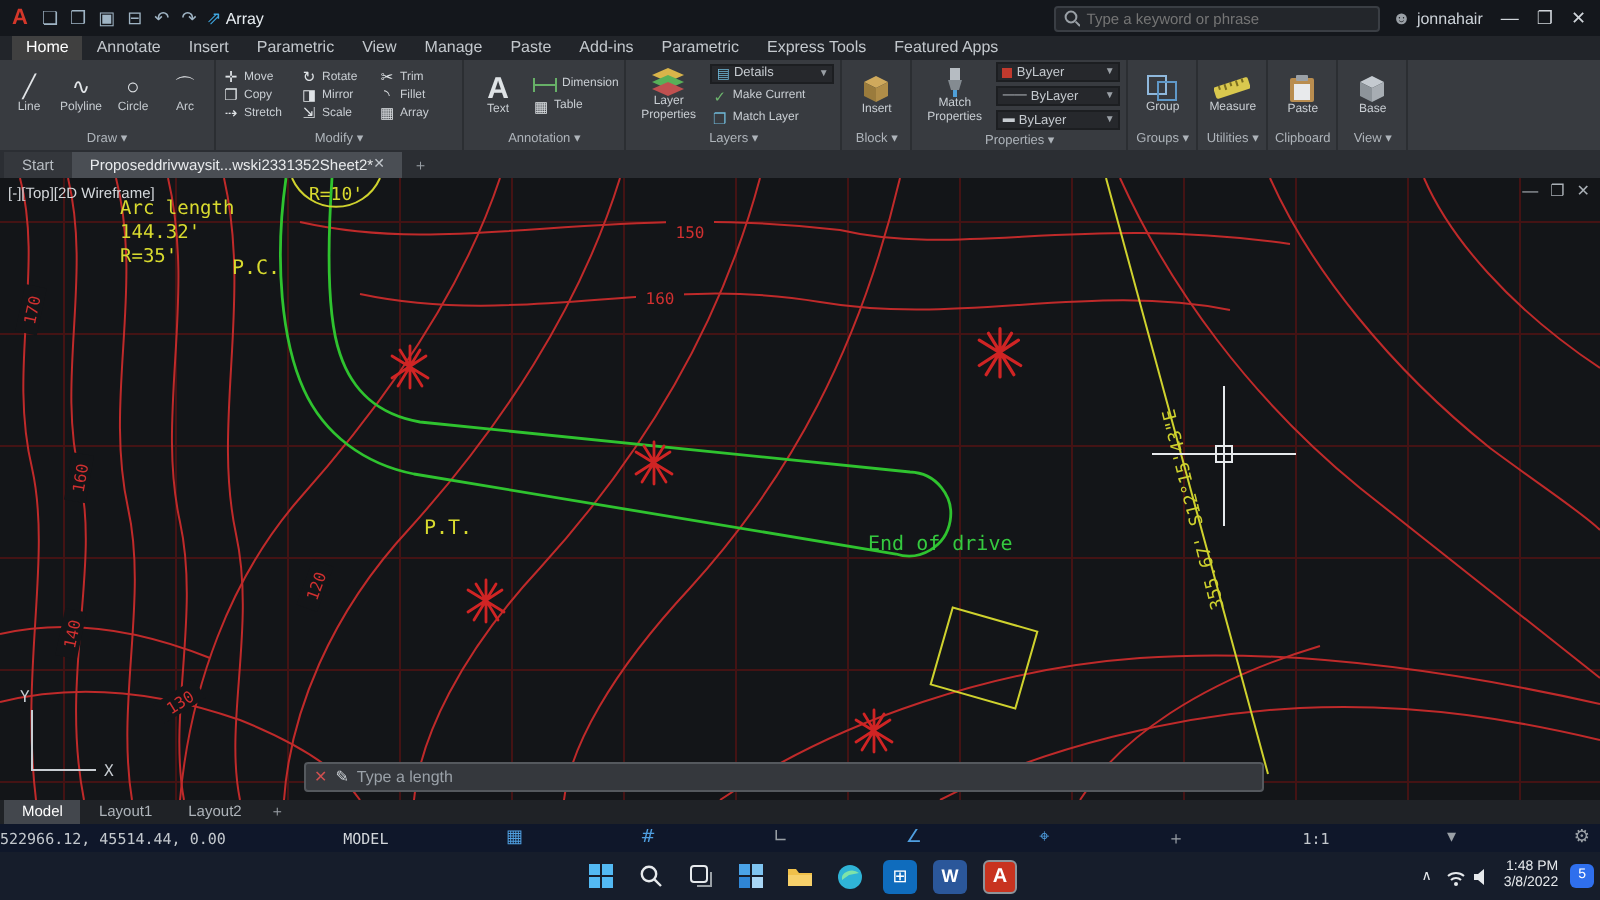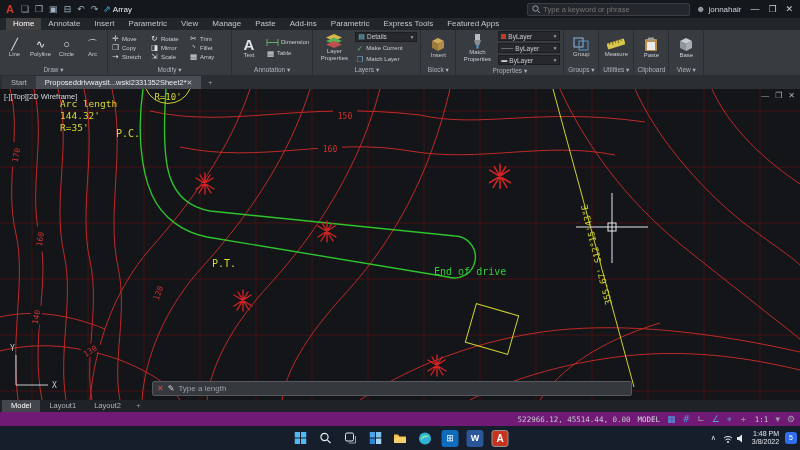--- a/index.html
+++ b/index.html
@@ -64,21 +64,21 @@
 .cmd-pen{color:#cfd4d9;font-size:8px}
 .cmd-ghost{color:#9aa1a8;font-size:8px}
 
 
 .layoutbar{height:12px;background:#1f2226;display:flex;align-items:stretch;padding-left:2px;font-size:7.5px;color:#aeb4ba;flex:0 0 auto}
 .ltab{padding:0 9px;line-height:12px}
 .ltab.active{background:#43474d;color:#fff}
 .ltab.plus{padding:0 5px;color:#9aa0a6}
 
 
-.statusbar{height:14px;background:#701a75;display:flex;align-items:center;justify-content:flex-end;gap:7px;padding-right:5px;font-size:7.5px;color:#c3c8cd;flex:0 0 auto;font-family:"DejaVu Sans Mono",monospace}
+.statusbar{height:14px;background:#0f172a;display:flex;align-items:center;justify-content:space-between;gap:7px;padding-right:5px;font-size:7.5px;color:#c3c8cd;flex:0 0 auto;font-family:"DejaVu Sans Mono",monospace}
 .sic{font-size:9px;color:#4f9fe0;font-family:"DejaVu Sans",sans-serif}
 .sic.gray{color:#9aa0a6}
 .smodel{color:#d4d8dc}
 
 
 .taskbar{height:24px;background:#161d2b;position:relative;flex:0 0 auto}
 .tk-center{position:absolute;left:50%;top:0;height:24px;transform:translateX(-50%);display:flex;gap:8px;align-items:center}
 .ticon{width:17px;height:17px;display:flex;align-items:center;justify-content:center;font-size:10px;border-radius:3px;color:#fff}
 .ticon.word{background:#2b579a;font-size:9px;font-weight:bold}
 .ticon.store{background:#0f6cbd;font-size:9px}

